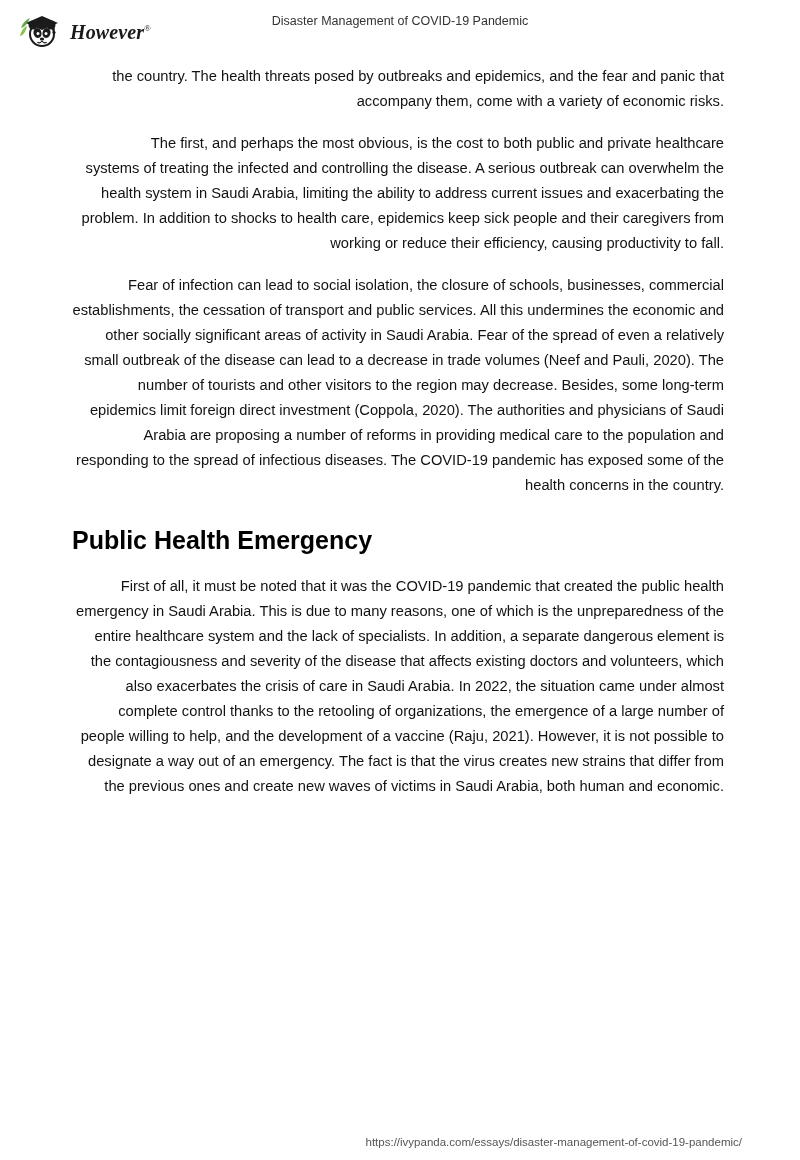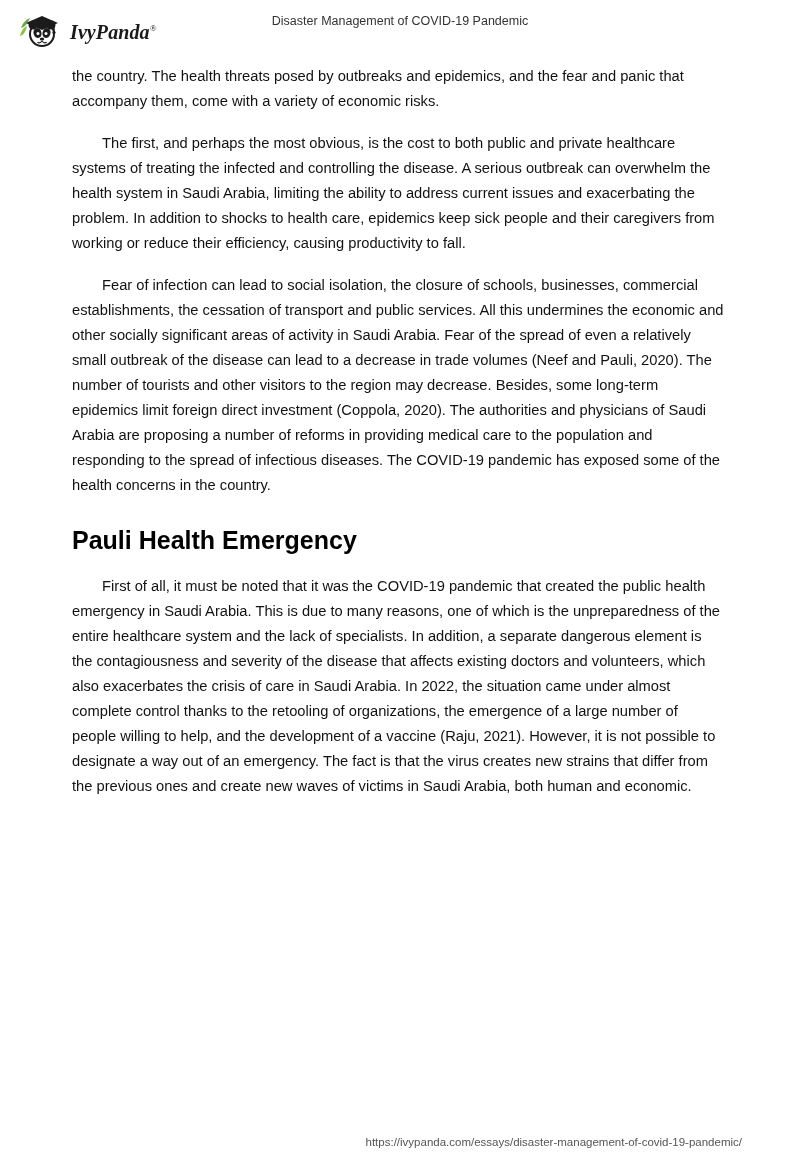--- a/index.html
+++ b/index.html
@@ -66,21 +66,21 @@
   .content {
     position: absolute;
     top: 64px;
     left: 72px;
     width: 652px;
   }
   p.para {
     margin: 0 0 17px 0;
     font-size: 14.7px;
     line-height: 25px;
-    text-align: left;
+    text-align: right;
     color: #121212;
   }
   p.para.indent {
     text-indent: 30px;
   }
   h2.section-heading {
     font-size: 25px;
     font-weight: bold;
     margin: 26px 0 18px 0;
     line-height: 32px;
@@ -127,30 +127,30 @@
 
         <ellipse cx="24" cy="25" rx="2.2" ry="1.6" fill="#1b1b1b"></ellipse>
         <path d="M24 27 C22 29.5, 20 29, 19.5 28" stroke="#1b1b1b" stroke-width="1.2" fill="none"></path>
         <path d="M24 27 C26 29.5, 28 29, 28.5 28" stroke="#1b1b1b" stroke-width="1.2" fill="none"></path>
 
         <path d="M8 9 L24 2 L40 9 L24 16 Z" fill="#1b1b1b"></path>
         <path d="M36 10.5 L36 18" stroke="#1b1b1b" stroke-width="1.3"></path>
         <circle cx="36" cy="18.5" r="1.6" fill="#1b1b1b"></circle>
       </svg>
     </span>
-    <span class="brand-name"><span>IvyPanda</span><span class="reg">®</span></span>
+    <span class="brand-name"><span>However</span><span class="reg">®</span></span>
   </div>
   <div class="doc-title">Disaster Management of COVID-19 Pandemic</div>
 </div>
 
 <div class="content">
   <p class="para">the country. The health threats posed by outbreaks and epidemics, and the fear and panic that accompany them, come with a variety of economic risks.</p>
   <p class="para indent">The first, and perhaps the most obvious, is the cost to both public and private healthcare systems of treating the infected and controlling the disease. A serious outbreak can overwhelm the health system in Saudi Arabia, limiting the ability to address current issues and exacerbating the problem. In addition to shocks to health care, epidemics keep sick people and their caregivers from working or reduce their efficiency, causing productivity to fall.</p>
   <p class="para indent">Fear of infection can lead to social isolation, the closure of schools, businesses, commercial establishments, the cessation of transport and public services. All this undermines the economic and other socially significant areas of activity in Saudi Arabia. Fear of the spread of even a relatively small outbreak of the disease can lead to a decrease in trade volumes (Neef and Pauli, 2020). The number of tourists and other visitors to the region may decrease. Besides, some long-term epidemics limit foreign direct investment (Coppola, 2020). The authorities and physicians of Saudi Arabia are proposing a number of reforms in providing medical care to the population and responding to the spread of infectious diseases. The COVID-19 pandemic has exposed some of the health concerns in the country.</p>
 
-  <h2 class="section-heading">Pauli Health Emergency</h2>
+  <h2 class="section-heading">Public Health Emergency</h2>
 
   <p class="para indent">First of all, it must be noted that it was the COVID-19 pandemic that created the public health emergency in Saudi Arabia. This is due to many reasons, one of which is the unpreparedness of the entire healthcare system and the lack of specialists. In addition, a separate dangerous element is the contagiousness and severity of the disease that affects existing doctors and volunteers, which also exacerbates the crisis of care in Saudi Arabia. In 2022, the situation came under almost complete control thanks to the retooling of organizations, the emergence of a large number of people willing to help, and the development of a vaccine (Raju, 2021). However, it is not possible to designate a way out of an emergency. The fact is that the virus creates new strains that differ from the previous ones and create new waves of victims in Saudi Arabia, both human and economic.</p>
 </div>
 
 <div class="page-footer">
   <div class="footer-url">https://ivypanda.com/essays/disaster-management-of-covid-19-pandemic/</div>
 </div>
 
 </body></html>

